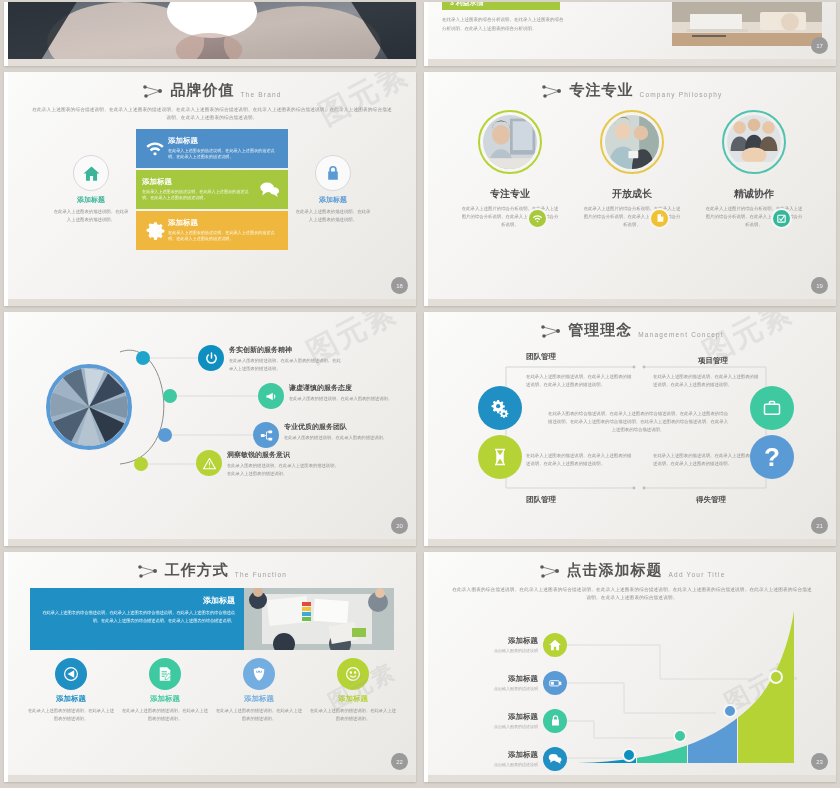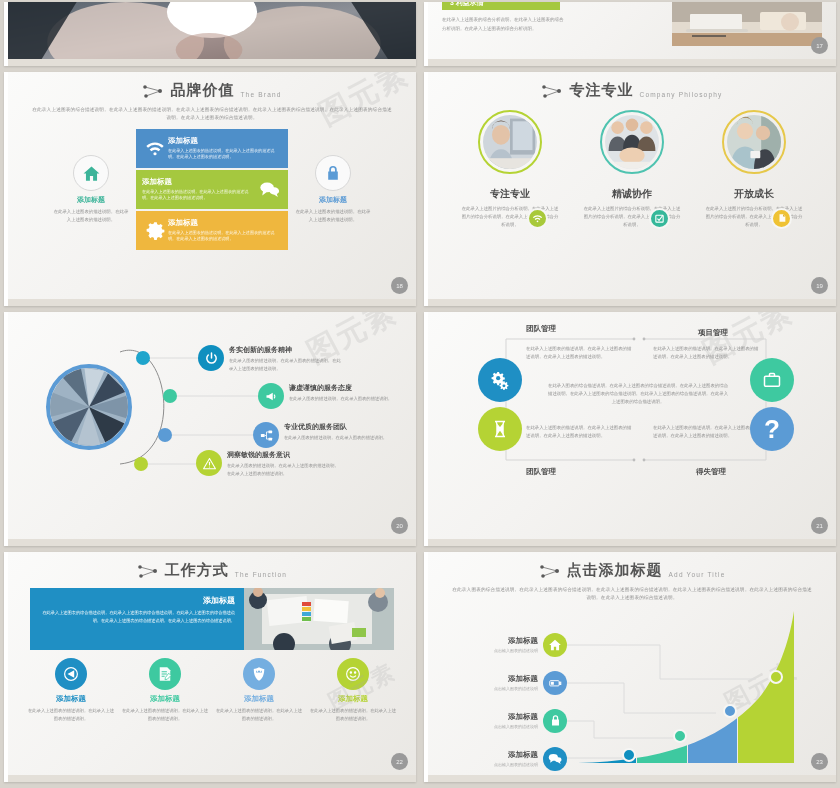--- a/index.html
+++ b/index.html
@@ -309,20 +309,45 @@
               <path d="M12 18.2a1.9 1.9 0 1 0 0-3.8 1.9 1.9 0 0 0 0 3.8z"></path>
               <path d="M5.6 11.2a9 9 0 0 1 12.8 0l-2 2a6.2 6.2 0 0 0-8.8 0z"></path>
               <path d="M1.6 7.1a14.6 14.6 0 0 1 20.8 0l-2 2a11.8 11.8 0 0 0-16.8 0z"></path>
             </svg>
           </div>
           <div class="t">专注专业</div>
           <div class="d">在此录入上述图片的综合分析说明。在此录入上述图片的综合分析说明。在此录入上述图片的综合分析说明。</div>
         </div>
 
         <div class="s19col">
+          <div class="photocirc" style="border:2px solid #e6c84a;">
+            <div class="inner">
+              <svg viewBox="0 0 60 60" style="width:100%;height:100%">
+                <rect width="60" height="60" fill="#cfd8d4"></rect>
+                <rect x="38" y="0" width="22" height="60" fill="#9fb0ab"></rect>
+                <circle cx="20" cy="18" r="9" fill="#eccfb4"></circle>
+                <path d="M11 11a9 9 0 0 1 18 0c0-5-4-8-9-8s-9 3-9 8z" fill="#9b7a4f"></path>
+                <path d="M4 60c0-16 7-25 16-25s16 9 16 25z" fill="#a9c3cb"></path>
+                <circle cx="40" cy="20" r="8" fill="#e3c2a6"></circle>
+                <path d="M30 60c0-14 5-22 12-22s12 8 12 22z" fill="#3f434a"></path>
+                <rect x="26" y="40" width="11" height="8" rx="1" fill="#f2f2f0"></rect>
+              </svg>
+            </div>
+          </div>
+          <div class="badge" style="background:#efc233;right:16px;bottom:0;">
+            <svg viewBox="0 0 24 24" width="10" height="10" fill="#fff">
+              <path d="M6 3h9l5 5v13H6z" opacity=".95"></path>
+                <path d="M14.5 3.2V8.5H19.8z" fill="#d9a820"></path>
+            </svg>
+          </div>
+          <div class="t">开放成长</div>
+          <div class="d">在此录入上述图片的综合分析说明。在此录入上述图片的综合分析说明。在此录入上述图片的综合分析说明。</div>
+        </div>
+
+        <div class="s19col">
           <div class="photocirc" style="border:2px solid #4fc3b0;">
             <div class="inner">
               <svg viewBox="0 0 60 60" style="width:100%;height:100%">
                 <rect width="60" height="60" fill="#dfe3e6"></rect>
                 <circle cx="14" cy="14" r="7" fill="#e8c6a8"></circle>
                   <path d="M4 40c0-10 4-16 10-16s10 6 10 16z" fill="#5c6168"></path>
                 <circle cx="30" cy="11" r="7" fill="#e0bb9c"></circle>
                   <path d="M20 38c0-10 4-16 10-16s10 6 10 16z" fill="#3c4148"></path>
                 <circle cx="46" cy="14" r="7" fill="#e8c6a8"></circle>
                   <path d="M36 40c0-10 4-16 10-16s10 6 10 16z" fill="#6a5a4c"></path>
@@ -333,45 +358,20 @@
           </div>
           <div class="badge" style="background:#35b89a;right:16px;bottom:0;">
             <svg viewBox="0 0 24 24" width="11" height="11" fill="none" stroke="#fff" stroke-width="2.4">
               <rect x="4" y="5" width="16" height="15" rx="1.5"></rect>
                 <path d="M7.5 12.5 L11 16 L19 5.5"></path>
             </svg>
           </div>
           <div class="t">精诚协作</div>
           <div class="d">在此录入上述图片的综合分析说明。在此录入上述图片的综合分析说明。在此录入上述图片的综合分析说明。</div>
         </div>
-
-        <div class="s19col">
-          <div class="photocirc" style="border:2px solid #e6c84a;">
-            <div class="inner">
-              <svg viewBox="0 0 60 60" style="width:100%;height:100%">
-                <rect width="60" height="60" fill="#cfd8d4"></rect>
-                <rect x="38" y="0" width="22" height="60" fill="#9fb0ab"></rect>
-                <circle cx="20" cy="18" r="9" fill="#eccfb4"></circle>
-                <path d="M11 11a9 9 0 0 1 18 0c0-5-4-8-9-8s-9 3-9 8z" fill="#9b7a4f"></path>
-                <path d="M4 60c0-16 7-25 16-25s16 9 16 25z" fill="#a9c3cb"></path>
-                <circle cx="40" cy="20" r="8" fill="#e3c2a6"></circle>
-                <path d="M30 60c0-14 5-22 12-22s12 8 12 22z" fill="#3f434a"></path>
-                <rect x="26" y="40" width="11" height="8" rx="1" fill="#f2f2f0"></rect>
-              </svg>
-            </div>
-          </div>
-          <div class="badge" style="background:#efc233;right:16px;bottom:0;">
-            <svg viewBox="0 0 24 24" width="10" height="10" fill="#fff">
-              <path d="M6 3h9l5 5v13H6z" opacity=".95"></path>
-                <path d="M14.5 3.2V8.5H19.8z" fill="#d9a820"></path>
-            </svg>
-          </div>
-          <div class="t">开放成长</div>
-          <div class="d">在此录入上述图片的综合分析说明。在此录入上述图片的综合分析说明。在此录入上述图片的综合分析说明。</div>
-        </div>
       </div>
       <div class="pagenum">19</div>
     </div>
   </div>
 
   <div class="cell">
     <div class="slide">
       <div class="wm" style="right:16px;top:0;">图元素</div>
 
       <div class="s20">
@@ -458,20 +458,33 @@
         </div>
       </div>
 
       <div class="pagenum">20</div>
     </div>
   </div>
 
   <div class="cell">
     <div class="slide">
       <div class="wm" style="right:40px;top:0;">图元素</div>
+      <div class="hdr">
+        <span class="nodeicon">
+          <svg viewBox="0 0 22 14" width="22" height="14">
+            <line x1="3" y1="3" x2="18" y2="7" stroke="#8a8a8a" stroke-width="1"></line>
+            <line x1="18" y1="7" x2="4" y2="12" stroke="#8a8a8a" stroke-width="1"></line>
+            <circle cx="3" cy="3" r="1.8" fill="#5a5a5a"></circle>
+              <circle cx="18" cy="7" r="2" fill="#5a5a5a"></circle>
+              <circle cx="4" cy="12" r="1.8" fill="#5a5a5a"></circle>
+          </svg>
+        </span>
+        <span class="zh">管理理念</span>
+        <span class="en">Management Concept</span>
+      </div>
 
       <div class="s21">
         <svg style="position:absolute;left:0;top:0;width:416px;height:182px;">
           <path d="M78 27 L78 148 L206 148" fill="none" stroke="#d5d5d5" stroke-width="1"></path>
           <path d="M78 27 L206 27" fill="none" stroke="#d5d5d5" stroke-width="1"></path>
           <path d="M216 27 L338 27 L338 148 L216 148" fill="none" stroke="#d5d5d5" stroke-width="1"></path>
           <circle cx="206" cy="27" r="1.4" fill="#bdbdbd"></circle>
           <circle cx="216" cy="27" r="1.4" fill="#bdbdbd"></circle>
           <circle cx="206" cy="148" r="1.4" fill="#bdbdbd"></circle>
           <circle cx="216" cy="148" r="1.4" fill="#bdbdbd"></circle>

